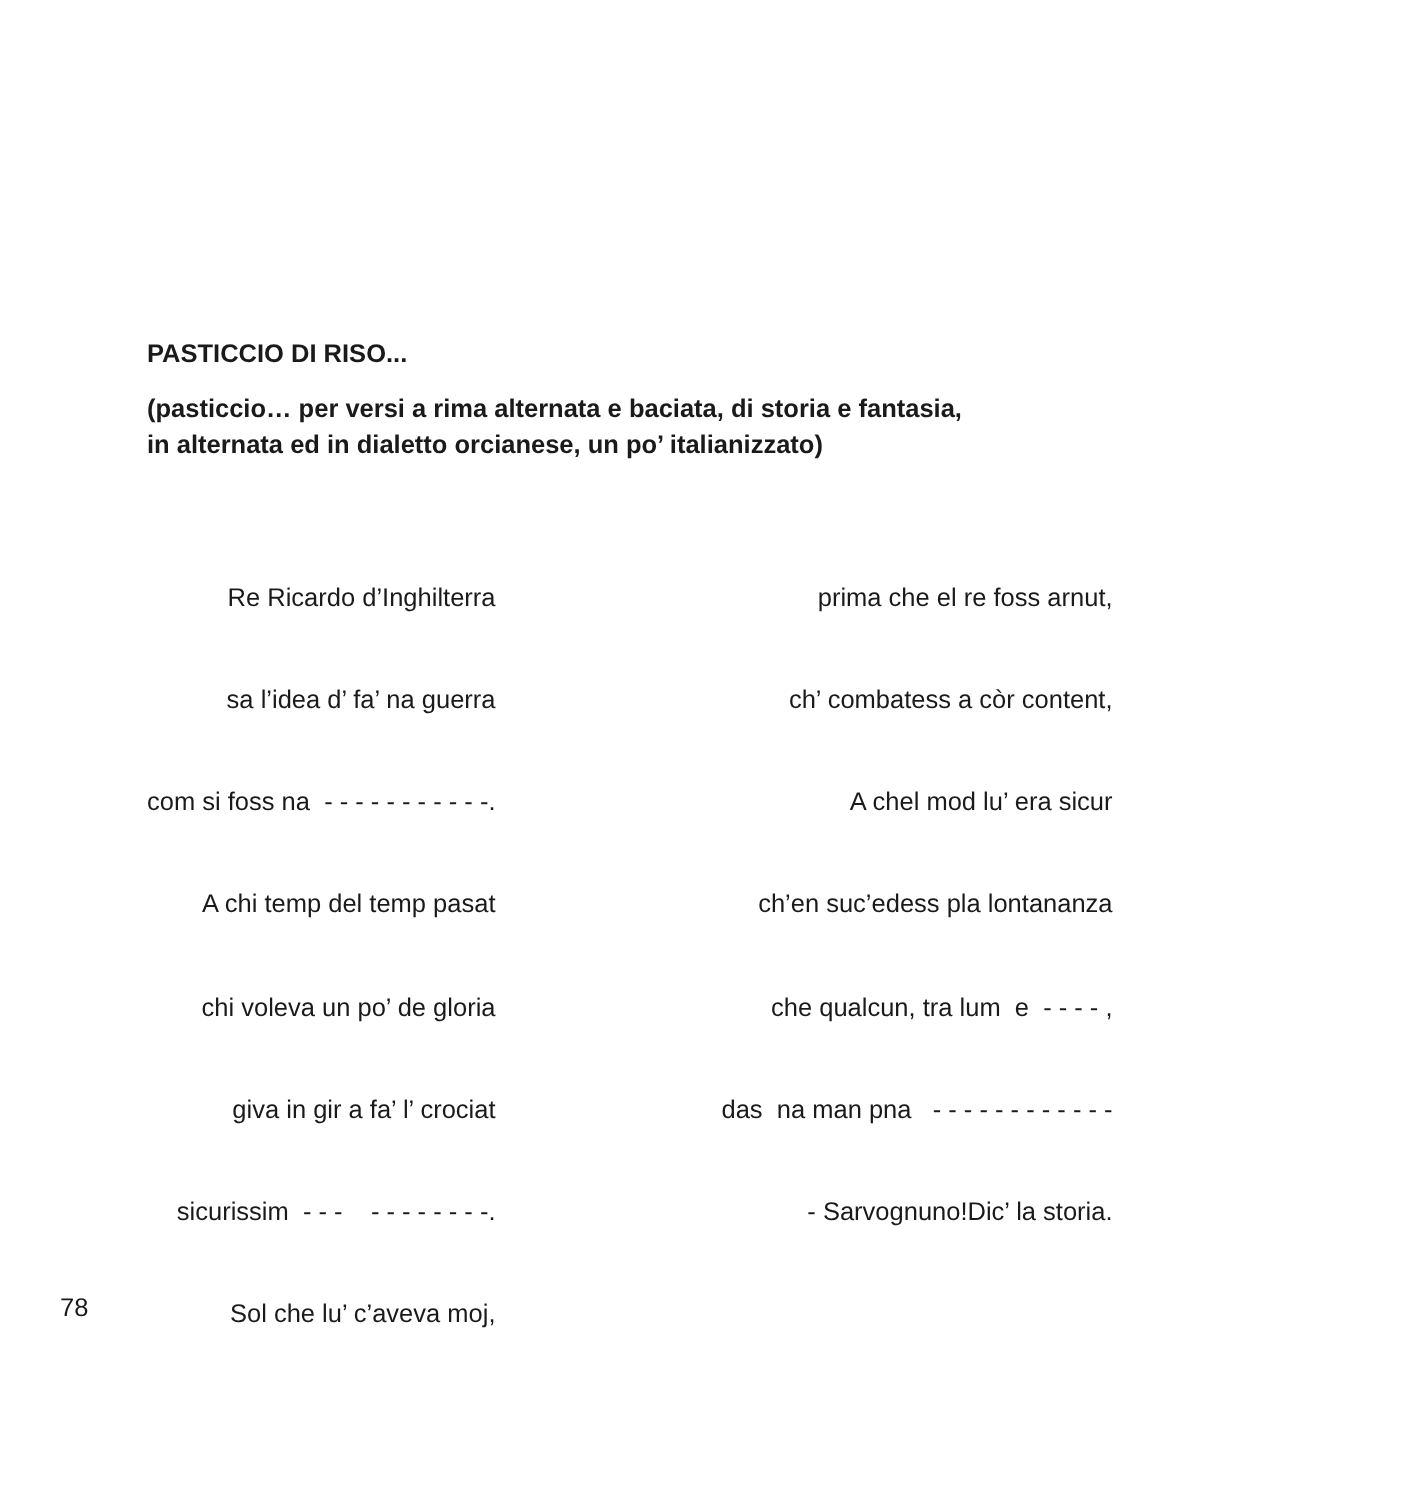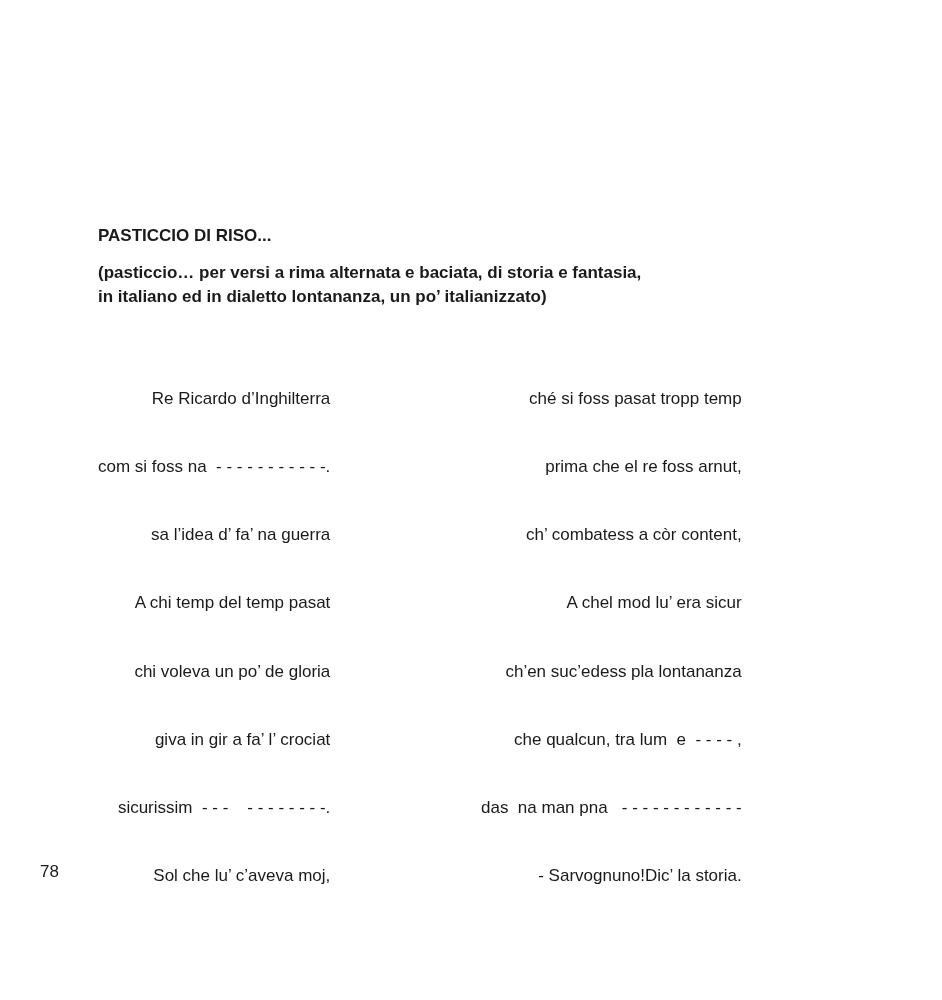--- a/index.html
+++ b/index.html
@@ -16,27 +16,27 @@
   .col div { height: 22.75px; text-align: right; }
   .page-number { position: absolute; left: 40px; top: 862px; font-size: 17px; }
 </style>
 </head>
 <body>
 
 <div class="title">PASTICCIO DI RISO...</div>
 
 <div class="subtitle">
   <div>(pasticcio… per versi a rima alternata e baciata, di storia e fantasia,</div>
-  <div>in italiano ed in dialetto lontananza, un po’ italianizzato)</div>
+  <div>in alternata ed in dialetto orcianese, un po’ italianizzato)</div>
 </div>
 
 <div class="col left">
   <div>Re Ricardo d’Inghilterra</div>
+  <div>sa l’idea d’ fa’ na guerra</div>
   <div>com si foss na  - - - - - - - - - - -.</div>
-  <div>sa l’idea d’ fa’ na guerra</div>
   <div>A chi temp del temp pasat</div>
   <div>chi voleva un po’ de gloria</div>
   <div>giva in gir a fa’ l’ crociat</div>
   <div>sicurissim  - - -    - - - - - - - -.</div>
   <div>Sol che lu’ c’aveva moj,</div>
   
   
   
   
   
@@ -46,21 +46,20 @@
   
   
   
   
   
   
   
 </div>
 
 <div class="col right">
-  <div>ché si foss pasat tropp temp</div>
   <div>prima che el re foss arnut,</div>
   <div>ch’ combatess a còr content,</div>
   <div>A chel mod lu’ era sicur</div>
   <div>ch’en suc’edess pla lontananza</div>
   <div>che qualcun, tra lum  e  - - - - ,</div>
   <div>das  na man pna   - - - - - - - - - - - -</div>
   <div>- Sarvognuno!Dic’ la storia.</div>
   
   
   

